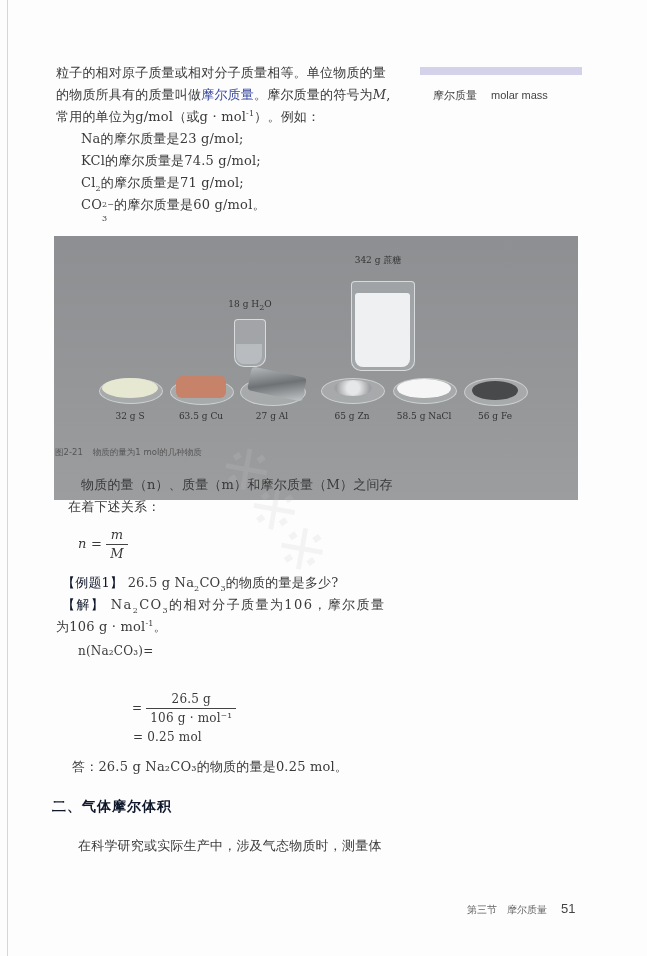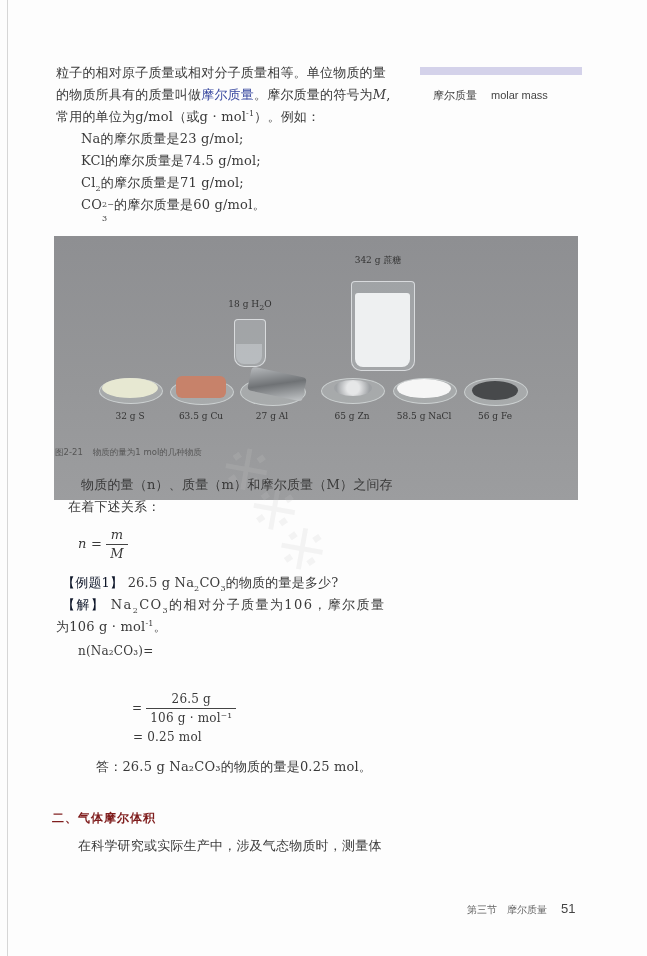--- a/index.html
+++ b/index.html
@@ -27,22 +27,22 @@
     background:rgba(200,205,210,0.3); }
 
   .caption { position:absolute; left:55px; top:447px; font-size:8.5px; color:#555; white-space:nowrap; font-family:"DejaVu Sans",sans-serif; }
   .caption .num { margin-right:10px; }
 
   .frac { display:inline-block; vertical-align:middle; text-align:center; }
   .frac .n { display:block; padding:0 4px; border-bottom:1px solid #444; line-height:18px; }
   .frac .d { display:block; padding:0 4px; line-height:18px; }
 
   .ex-tag { color:#0f172a; }
-  .section-h { position:absolute; left:52px; top:798px; font-size:12px; font-weight:bold;
-    color:#7f1d1d; font-family:"DejaVu Sans",sans-serif; letter-spacing:1px;margin-top:12px; }
+  .section-h { position:absolute; left:52px; top:798px; font-size:14px; font-weight:bold;
+    color:#0f172a; font-family:"DejaVu Sans",sans-serif; letter-spacing:1px; }
   .footer { position:absolute; left:467px; top:901px; font-size:10px; color:#666; white-space:nowrap; }
   .footer .pg { font-family:"Liberation Sans",sans-serif; font-size:13px; color:#444; margin-left:14px; }
   .watermark { position:absolute; left:260px; top:430px; font-size:58px; color:rgba(200,200,200,0.18);
     transform:rotate(55deg); transform-origin:left top; white-space:nowrap; font-family:"DejaVu Sans",sans-serif; }
 </style>
 </head>
 <body>
 
 <div class="page-edge"></div>
 
@@ -137,20 +137,20 @@
 
 <div class="line" style="left:78px;top:642px;font-size:12px;">
   <span>n(Na₂CO₃)=</span>
 </div>
 <div class="line" style="left:132px;top:690px;font-size:12px;">
   <span>=</span>
   <span class="frac"><span class="n">26.5 g</span><span class="d">106 g · mol⁻¹</span></span>
 </div>
 <div class="line" style="left:133px;top:728px;font-size:12px;">= 0.25 mol</div>
 
-<div class="line" style="left:96px;top:758px;">答：26.5 g Na₂CO₃的物质的量是0.25 mol。</div>
+<div class="line" style="left:72px;top:758px;">答：26.5 g Na₂CO₃的物质的量是0.25 mol。</div>
 
 <div class="section-h">二、气体摩尔体积</div>
 <div class="line" style="left:78px;top:837px;">在科学研究或实际生产中，涉及气态物质时，测量体</div>
 
 <div class="footer">
   <span>第三节　摩尔质量</span><span class="pg">51</span>
 </div>
 
 </body></html>

